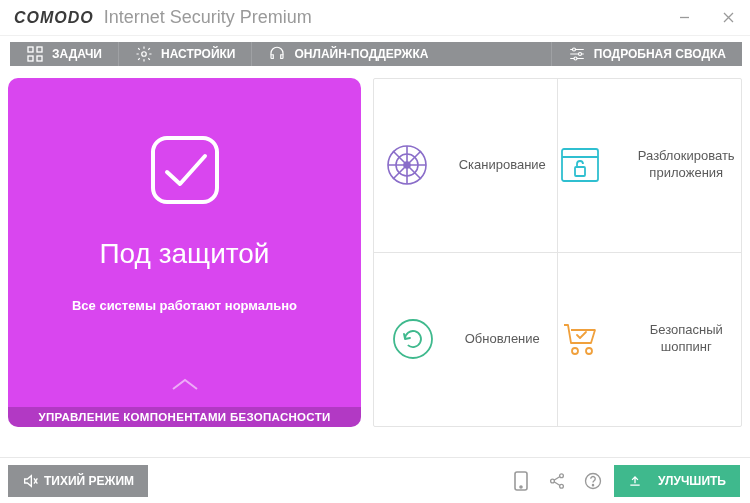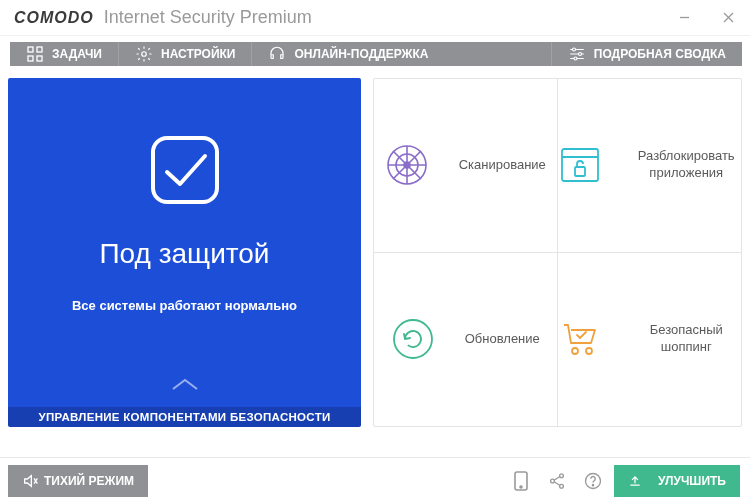--- a/index.html
+++ b/index.html
@@ -16,21 +16,21 @@
 
 .nav { height: 24px; margin: 6px 8px 0 10px; background: #8f9194; display: flex; align-items: stretch; color: #fff; font-size: 12px; font-weight: 700; }
 .nav-item { display: flex; align-items: center; padding: 0 16px; gap: 8px; position: relative; cursor: pointer; }
 .nav-sep { width: 1px; background: rgba(255,255,255,0.15); }
 .nav-spacer { flex: 1; }
 .nav-icon { width: 18px; height: 18px; display: flex; align-items: center; justify-content: center; }
 
 
 .content { display: flex; gap: 12px; padding: 12px 8px 12px 8px; height: 373px; }
 
-.status-panel { flex: 0 0 353px; background: #1d4ed8; color: #fff; border-radius: 2px; display: flex; flex-direction: column; align-items: center; position: relative; overflow: hidden; }
+.status-panel { flex: 0 0 353px; background: #d946ef; color: #fff; border-radius: 10px; display: flex; flex-direction: column; align-items: center; position: relative; overflow: hidden; }
 .status-icon-wrap { margin-top: 46px; }
 .status-title { margin-top: 18px; font-size: 28px; font-weight: 300; }
 .status-sub { margin-top: 28px; font-size: 13px; font-weight: 600; }
 .status-chevron { position: absolute; bottom: 36px; left: 50%; transform: translateX(-50%); opacity: 0.55; }
 .status-footer { position: absolute; left: 0; right: 0; bottom: 0; height: 20px; background: rgba(0,0,0,0.18); display: flex; align-items: center; justify-content: center; font-size: 11.5px; font-weight: 700; letter-spacing: 0.3px; }
 
 .tiles { flex: 1; display: grid; grid-template-columns: 1fr 1fr; grid-template-rows: 1fr 1fr; border: 1px solid #e4e4e4; background: #fff; border-radius: 2px; }
 .tile { display: flex; flex-direction: row; align-items: center; justify-content: center; gap: 30px; cursor: pointer; position: relative; }
 .tile:nth-child(1), .tile:nth-child(2) { border-bottom: 1px solid #e4e4e4; }
 .tile:nth-child(1), .tile:nth-child(3) { border-right: 1px solid #e4e4e4; }

